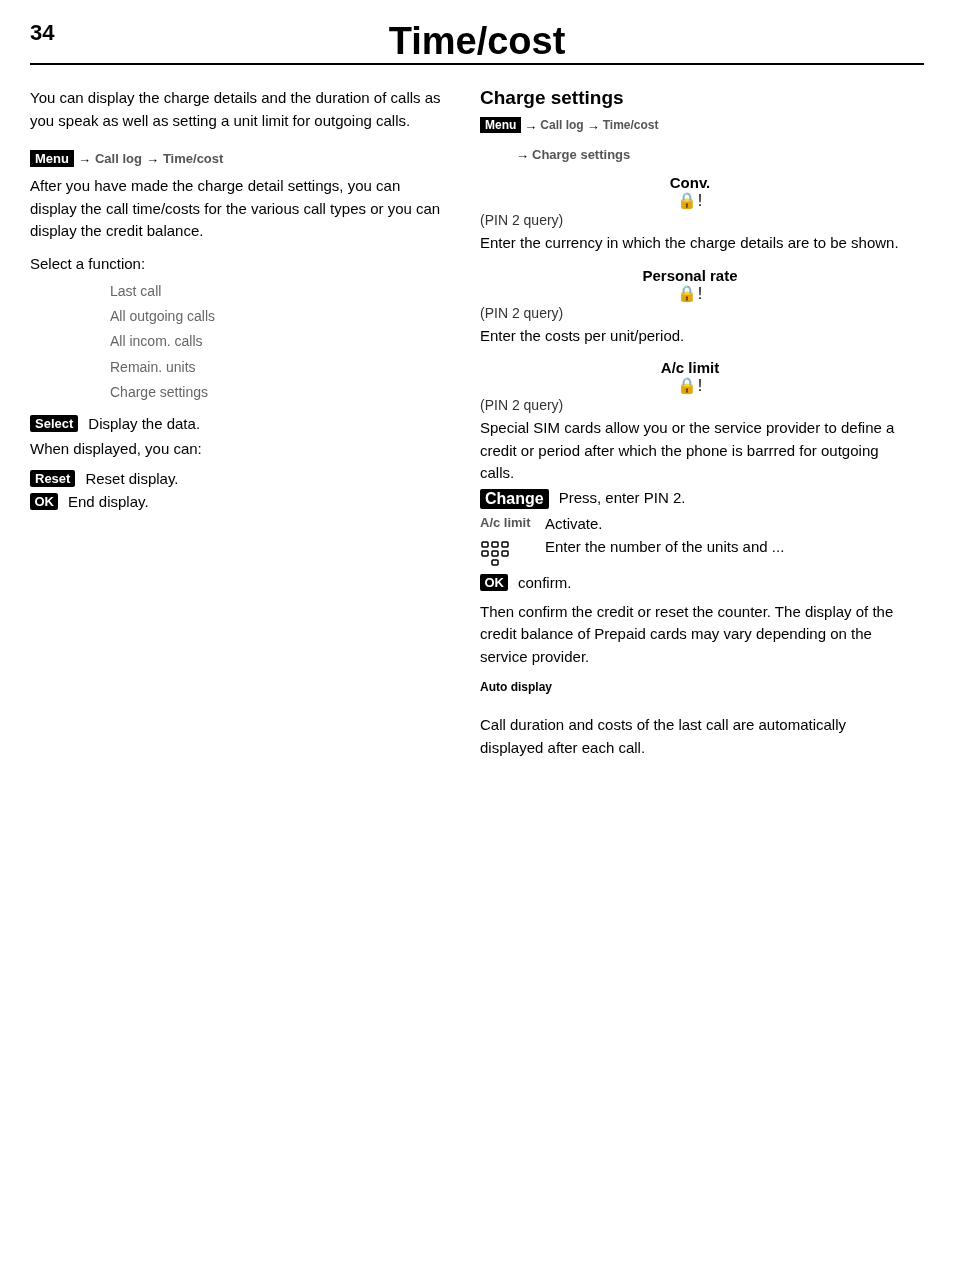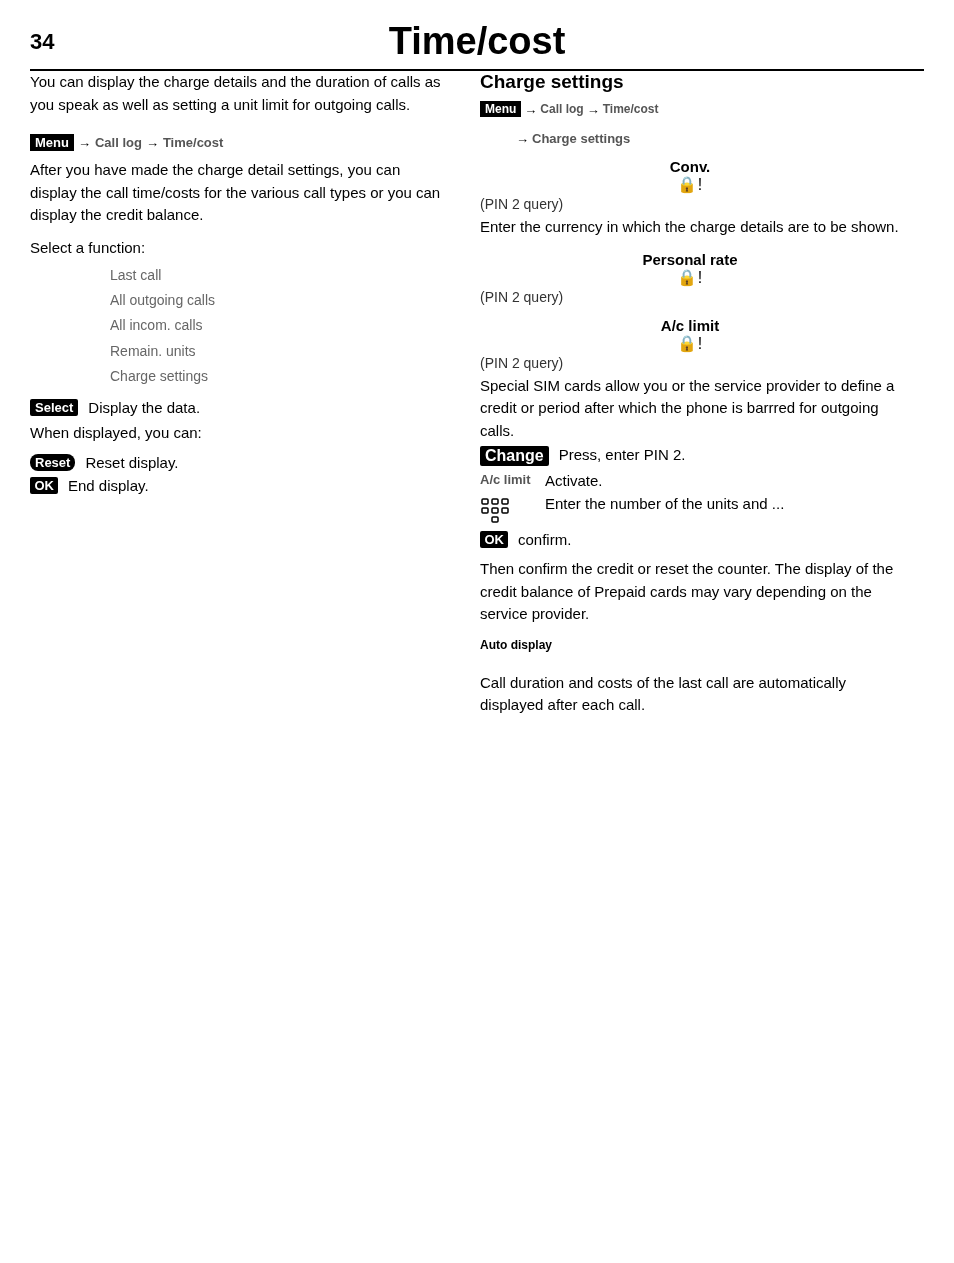--- a/index.html
+++ b/index.html
@@ -11,23 +11,23 @@
       width: 954px;
       min-height: 1263px;
       background: #ffffff;
       font-family: Arial, Helvetica, sans-serif;
       font-size: 15px;
       color: #000000;
       padding: 20px 30px;
     }
     .page-header {
       display: flex;
-      align-items: center;
+      align-items: flex-start;
       border-bottom: 2px solid #000;
-      padding-bottom: 6px;
+      margin-bottom: 22px;
     }
     .page-number {
       font-size: 22px;
       font-weight: bold;
       min-width: 60px;
     }
     .page-title {
       font-size: 38px;
       font-weight: bold;
       flex: 1;
@@ -110,21 +110,20 @@
     .action-key.ok-key {
       background: #000;
       color: #fff;
       font-weight: bold;
       padding: 1px 4px;
       min-width: 28px;
     }
     .action-key.reset-key {
       background: #000;
       color: #fff;
-      border-radius: 8px;
     }
     .action-text {
       font-size: 15px;
     }
     .section-title {
       font-size: 19px;
       font-weight: bold;
       margin-bottom: 8px;
     }
     .charge-nav {
@@ -271,20 +270,21 @@
       <div class="pin-query">(PIN 2 query)</div>
       <div class="subsection-text">Enter the currency in which the charge details are to be shown.</div>
     </div>
 
     <div class="subsection">
       <div class="subsection-header">
         <span class="subsection-title">Personal rate</span>
         <span class="sim-icon" style="font-size:16px;">🔒!</span>
       </div>
       <div class="pin-query">(PIN 2 query)</div>
+      <div class="subsection-text">Enter the costs per unit/period.</div>
     </div>
 
     <div class="subsection">
       <div class="subsection-header">
         <span class="subsection-title">A/c limit</span>
         <span class="sim-icon" style="font-size:16px;">🔒!</span>
       </div>
       <div class="pin-query">(PIN 2 query)</div>
       <div class="subsection-text">Special SIM cards allow you or the service provider to define a credit or period after which the phone is barrred for outgoing calls.</div>
 

